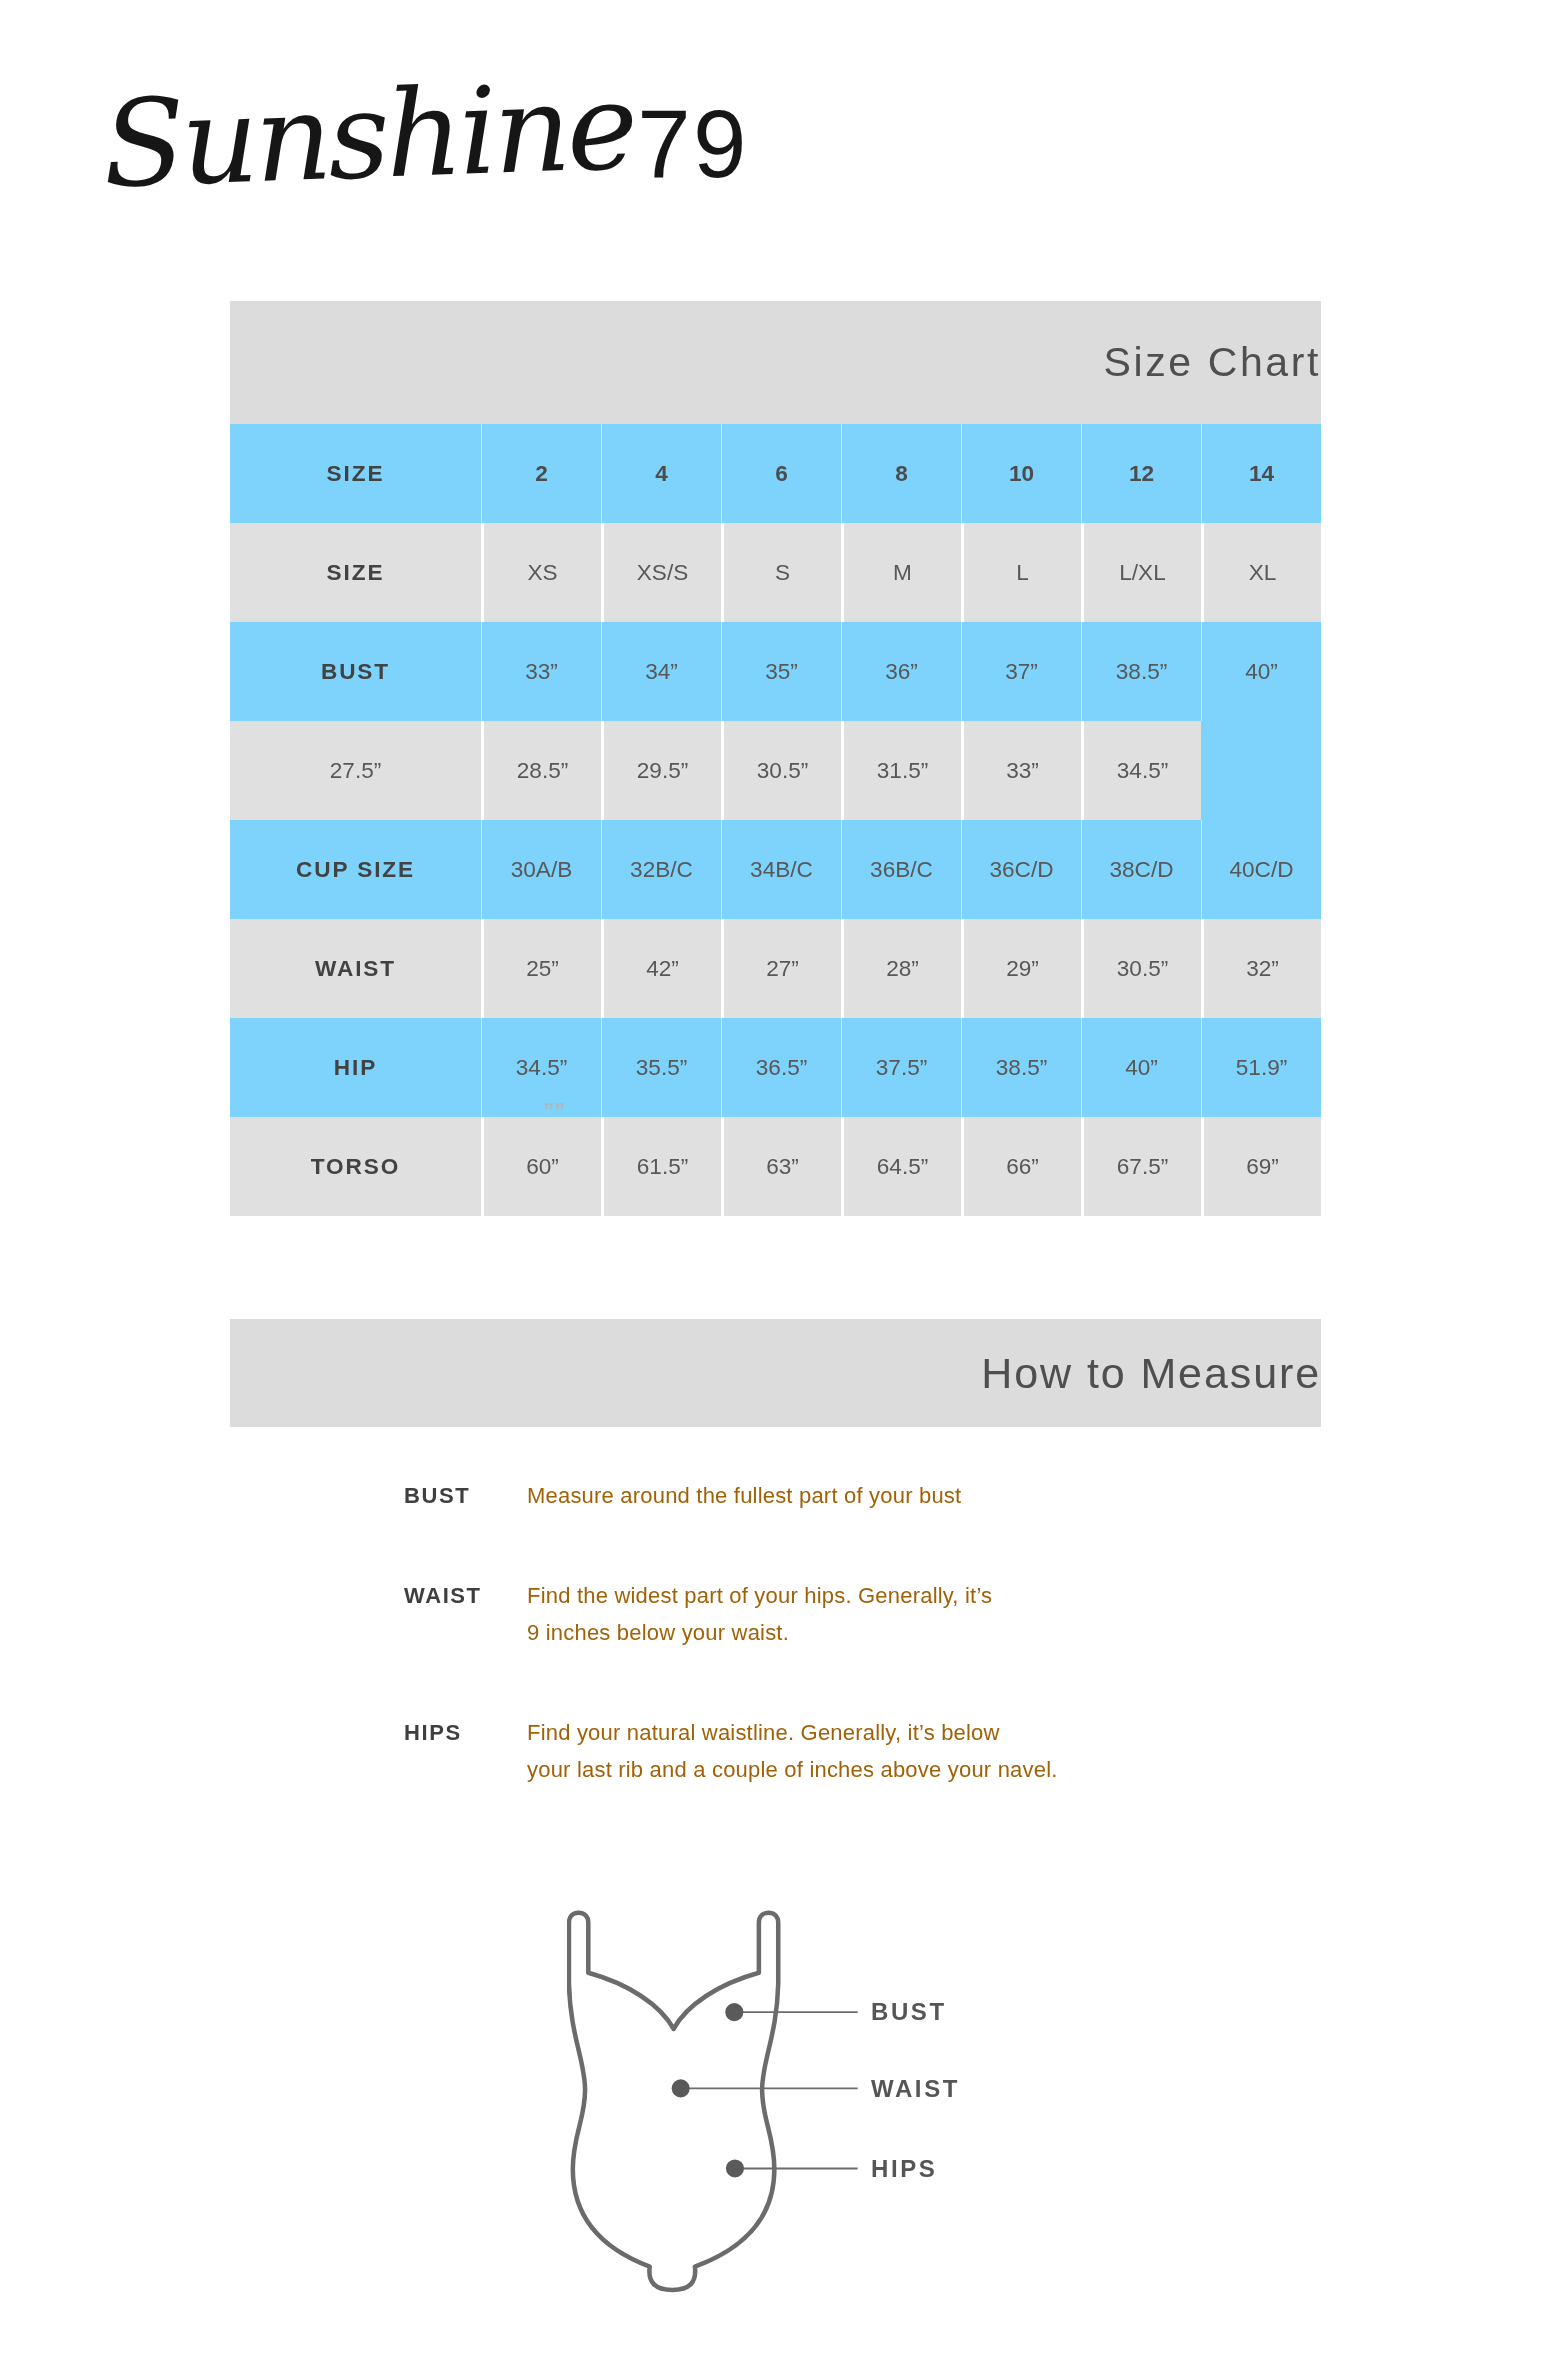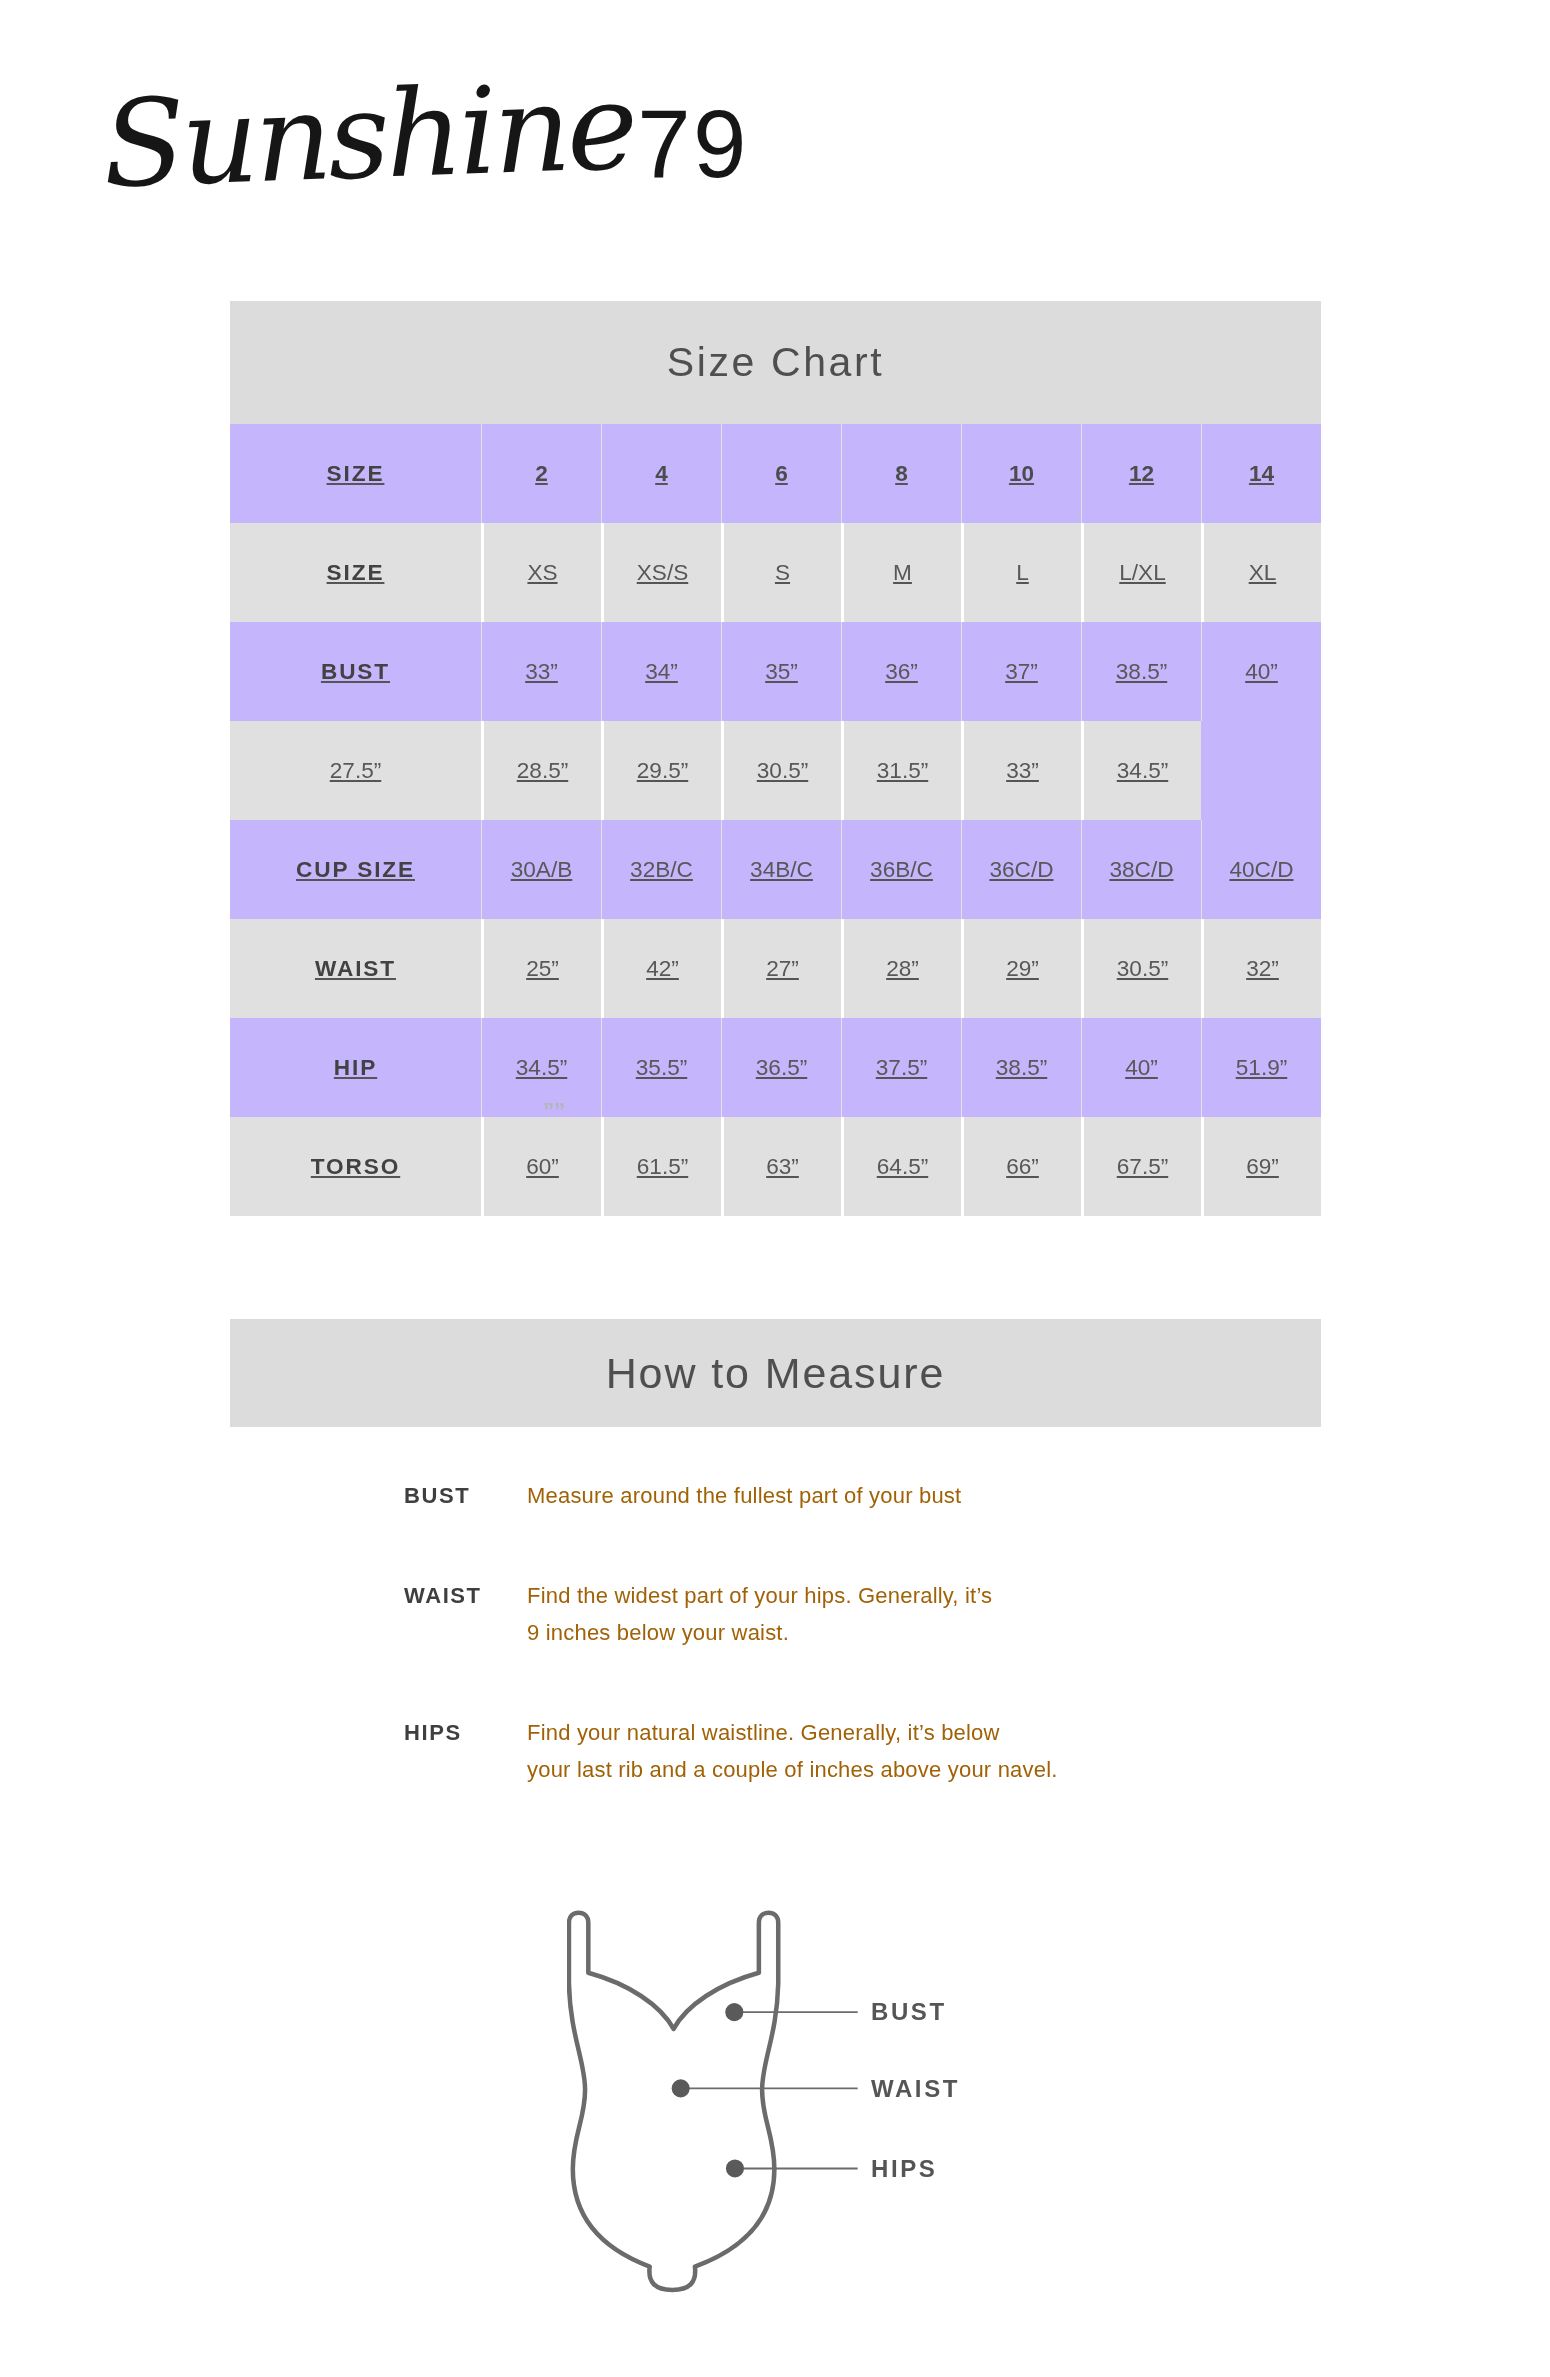--- a/index.html
+++ b/index.html
@@ -14,29 +14,29 @@
     font-size:120px;line-height:1;letter-spacing:-3.9px;transform:rotate(-2deg);
   }
   #logo .number{
     font-family:"Liberation Sans",sans-serif;font-weight:400;
     font-size:96px;line-height:1;letter-spacing:2.6px;margin-left:3px;
   }
   
   .wrap{position:absolute;left:230px;width:1091px;}
   
   .band{
-    background:#dcdcdc;display:flex;align-items:center;justify-content:center;
+    background:#dcdcdc;display:flex;align-items:center;justify-content:flex-end;
   }
   .band .band-title{
     font-size:41px;color:#4f4f4f;letter-spacing:2.6px;font-weight:400;
   }
   #size-chart-wrap{top:301px;}
   #size-band{height:123px;}
   
-  .trow{display:grid;grid-template-columns:251px repeat(7,1fr);height:99px;background:#c4b5fd;text-decoration:underline;}
+  .trow{display:grid;grid-template-columns:251px repeat(7,1fr);height:99px;background:#7dd3fc;}
   .tcell{display:flex;align-items:center;justify-content:center;font-size:22.6px;color:#585858;}
   .trow:not(.shaded) .tcell + .tcell{border-left:1.3px solid #e2e2e2;}
   .trow.shaded .tcell{background:#e0e0e0;}
   .trow.shaded .tcell + .tcell{border-left:3.2px solid #ffffff;}
   .tcell.label{font-weight:bold;letter-spacing:1.9px;color:#424242;font-size:22.6px;}
   .trow.boldvals .tcell.val{font-weight:bold;color:#4c4c4c;}
   
   #stray-mark{
     position:absolute;left:543px;top:1098px;width:39px;height:23px;overflow:hidden;
     font-size:22px;color:#b5b5b5;font-weight:bold;

